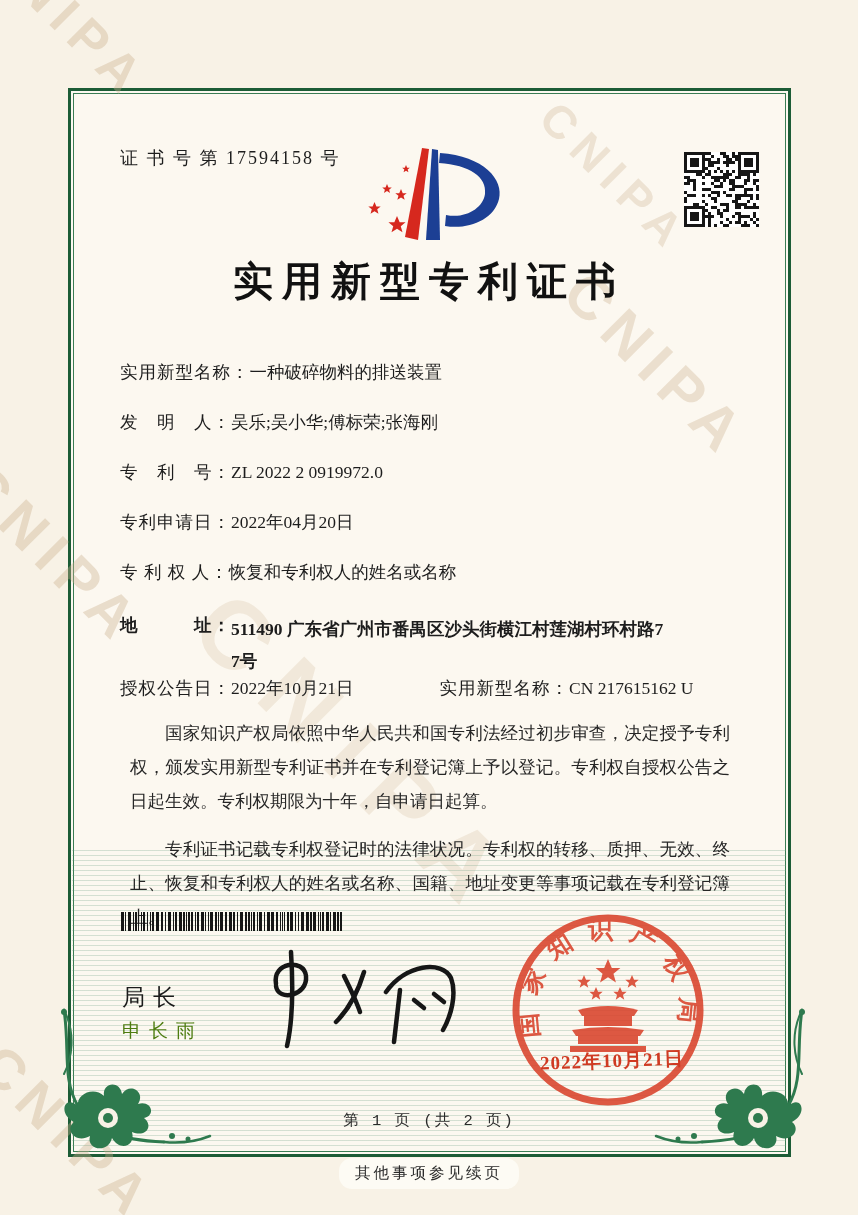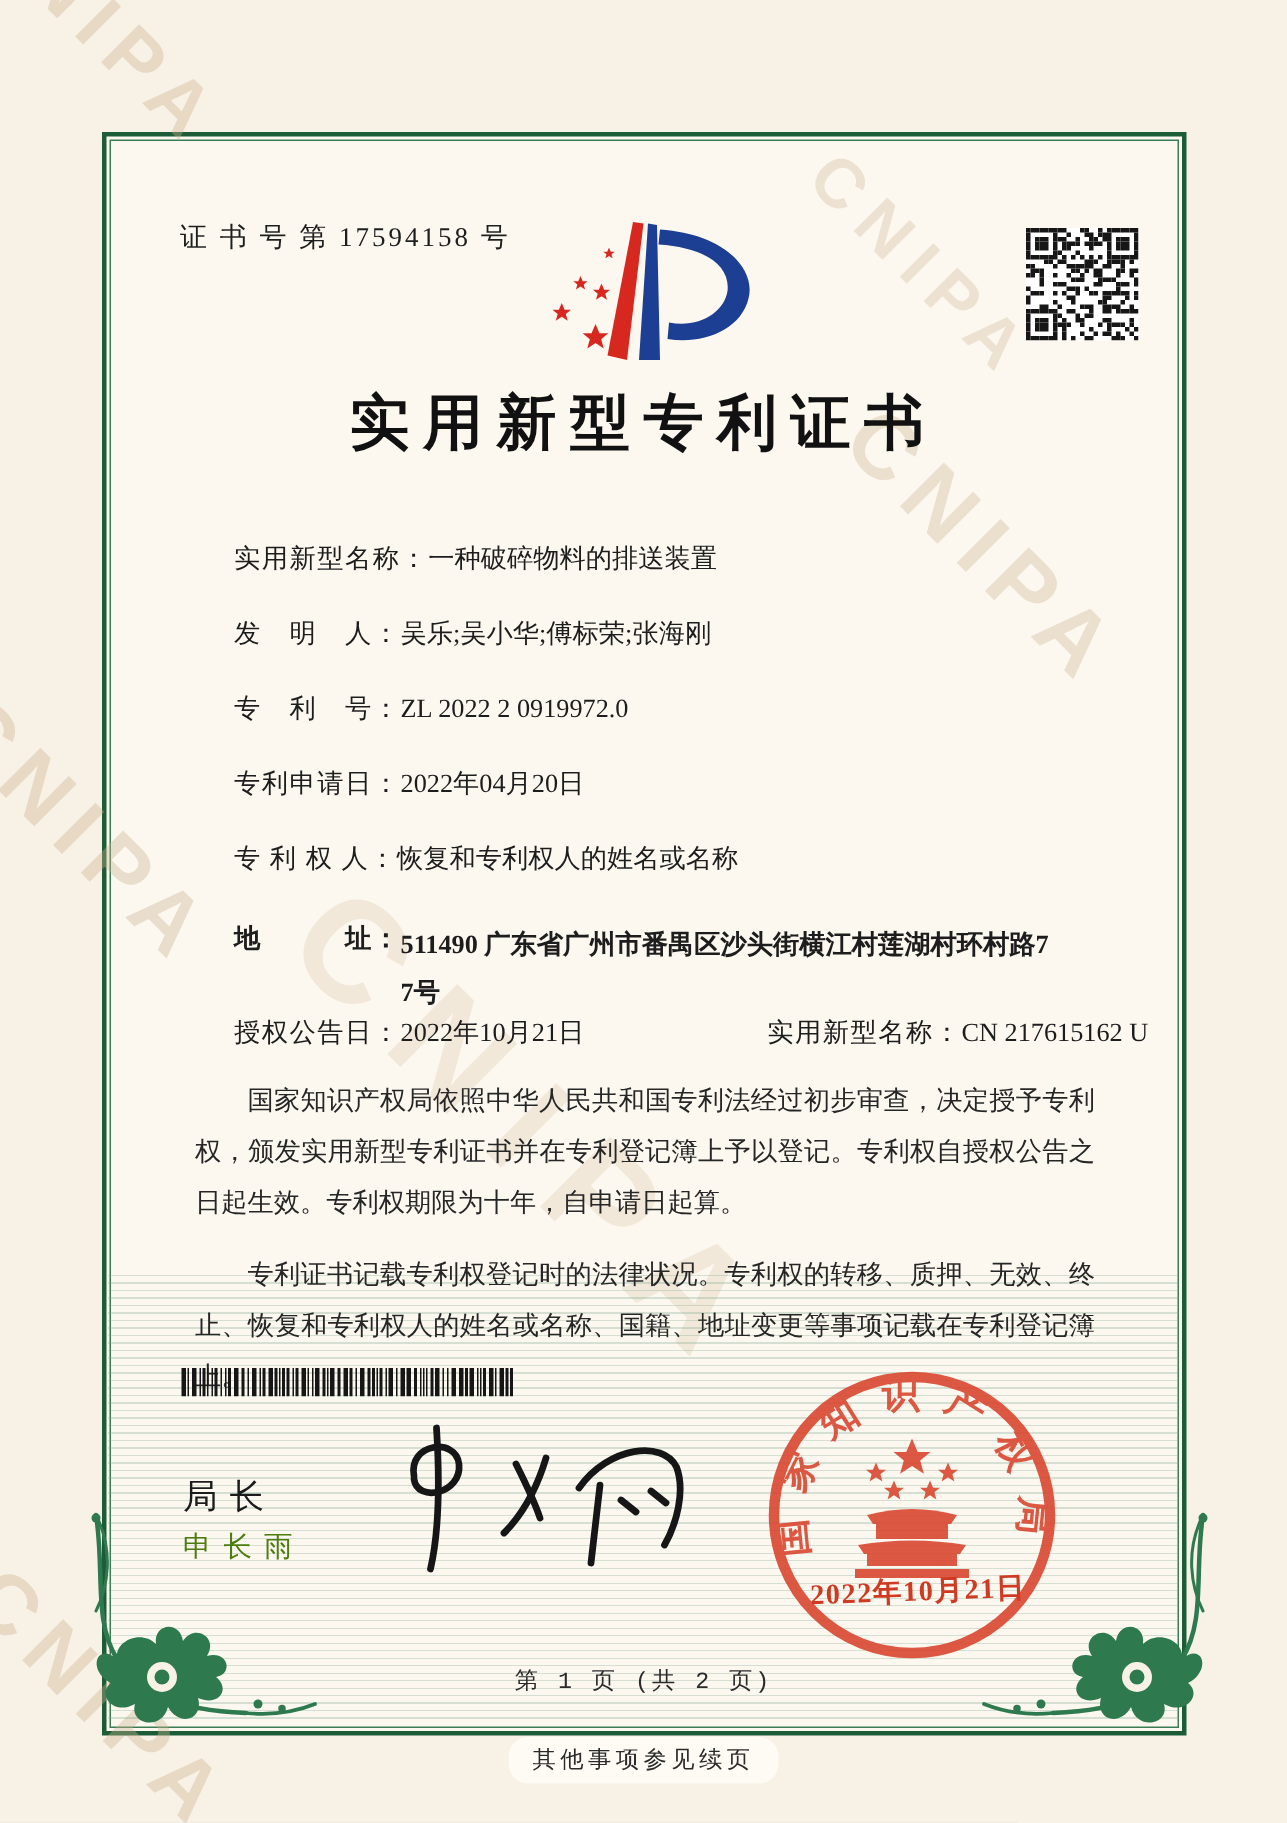--- a/index.html
+++ b/index.html
@@ -21,21 +21,21 @@
   
   .waves{position:absolute;z-index:1;left:72px;top:846px;width:714px;height:304px;
          background:repeating-linear-gradient(180deg,rgba(110,160,132,0) 0 4px,rgba(110,160,132,0.28) 4px 5px);}
   .content{position:absolute;z-index:2;left:0;top:0;width:858px;height:1215px;}
   .cert-no{position:absolute;left:120px;top:146px;font-size:18px;letter-spacing:2px;color:#1e1e1e;}
   .logo{position:absolute;left:338px;top:136px;}
   .qr{position:absolute;left:684px;top:152px;width:75px;height:75px;background:#fff;}
   .title{position:absolute;left:0;top:254px;width:858px;text-align:center;
          font-size:40px;font-weight:bold;letter-spacing:9px;color:#111;}
   .row{position:absolute;left:120px;font-size:17.5px;color:#1d1d1d;white-space:nowrap;}
-  .row .lbl{letter-spacing:1px;margin-left:36px;}
+  .row .lbl{letter-spacing:1px;}
   .r1{top:360px;} .r2{top:410px;} .r3{top:460px;} .r4{top:510px;} .r5{top:560px;}
   .r6{top:613px;font-weight:bold;} .r7{top:676px;}
   .addr-val{display:inline-block;vertical-align:top;white-space:normal;width:555px;line-height:1.85;}
   .addr-val span{display:block;}
   .col2{margin-left:86px;}
   .paras{position:absolute;left:116px;top:702px;width:628px;font-size:17.5px;line-height:34px;
          text-align:justify;color:#262626;}
   .paras p{margin:14px;text-indent:2em;}
   .barcode{position:absolute;left:120px;top:912px;}
   .role{position:absolute;left:122px;top:982px;font-size:23px;letter-spacing:8px;color:#1b1b1b;}

